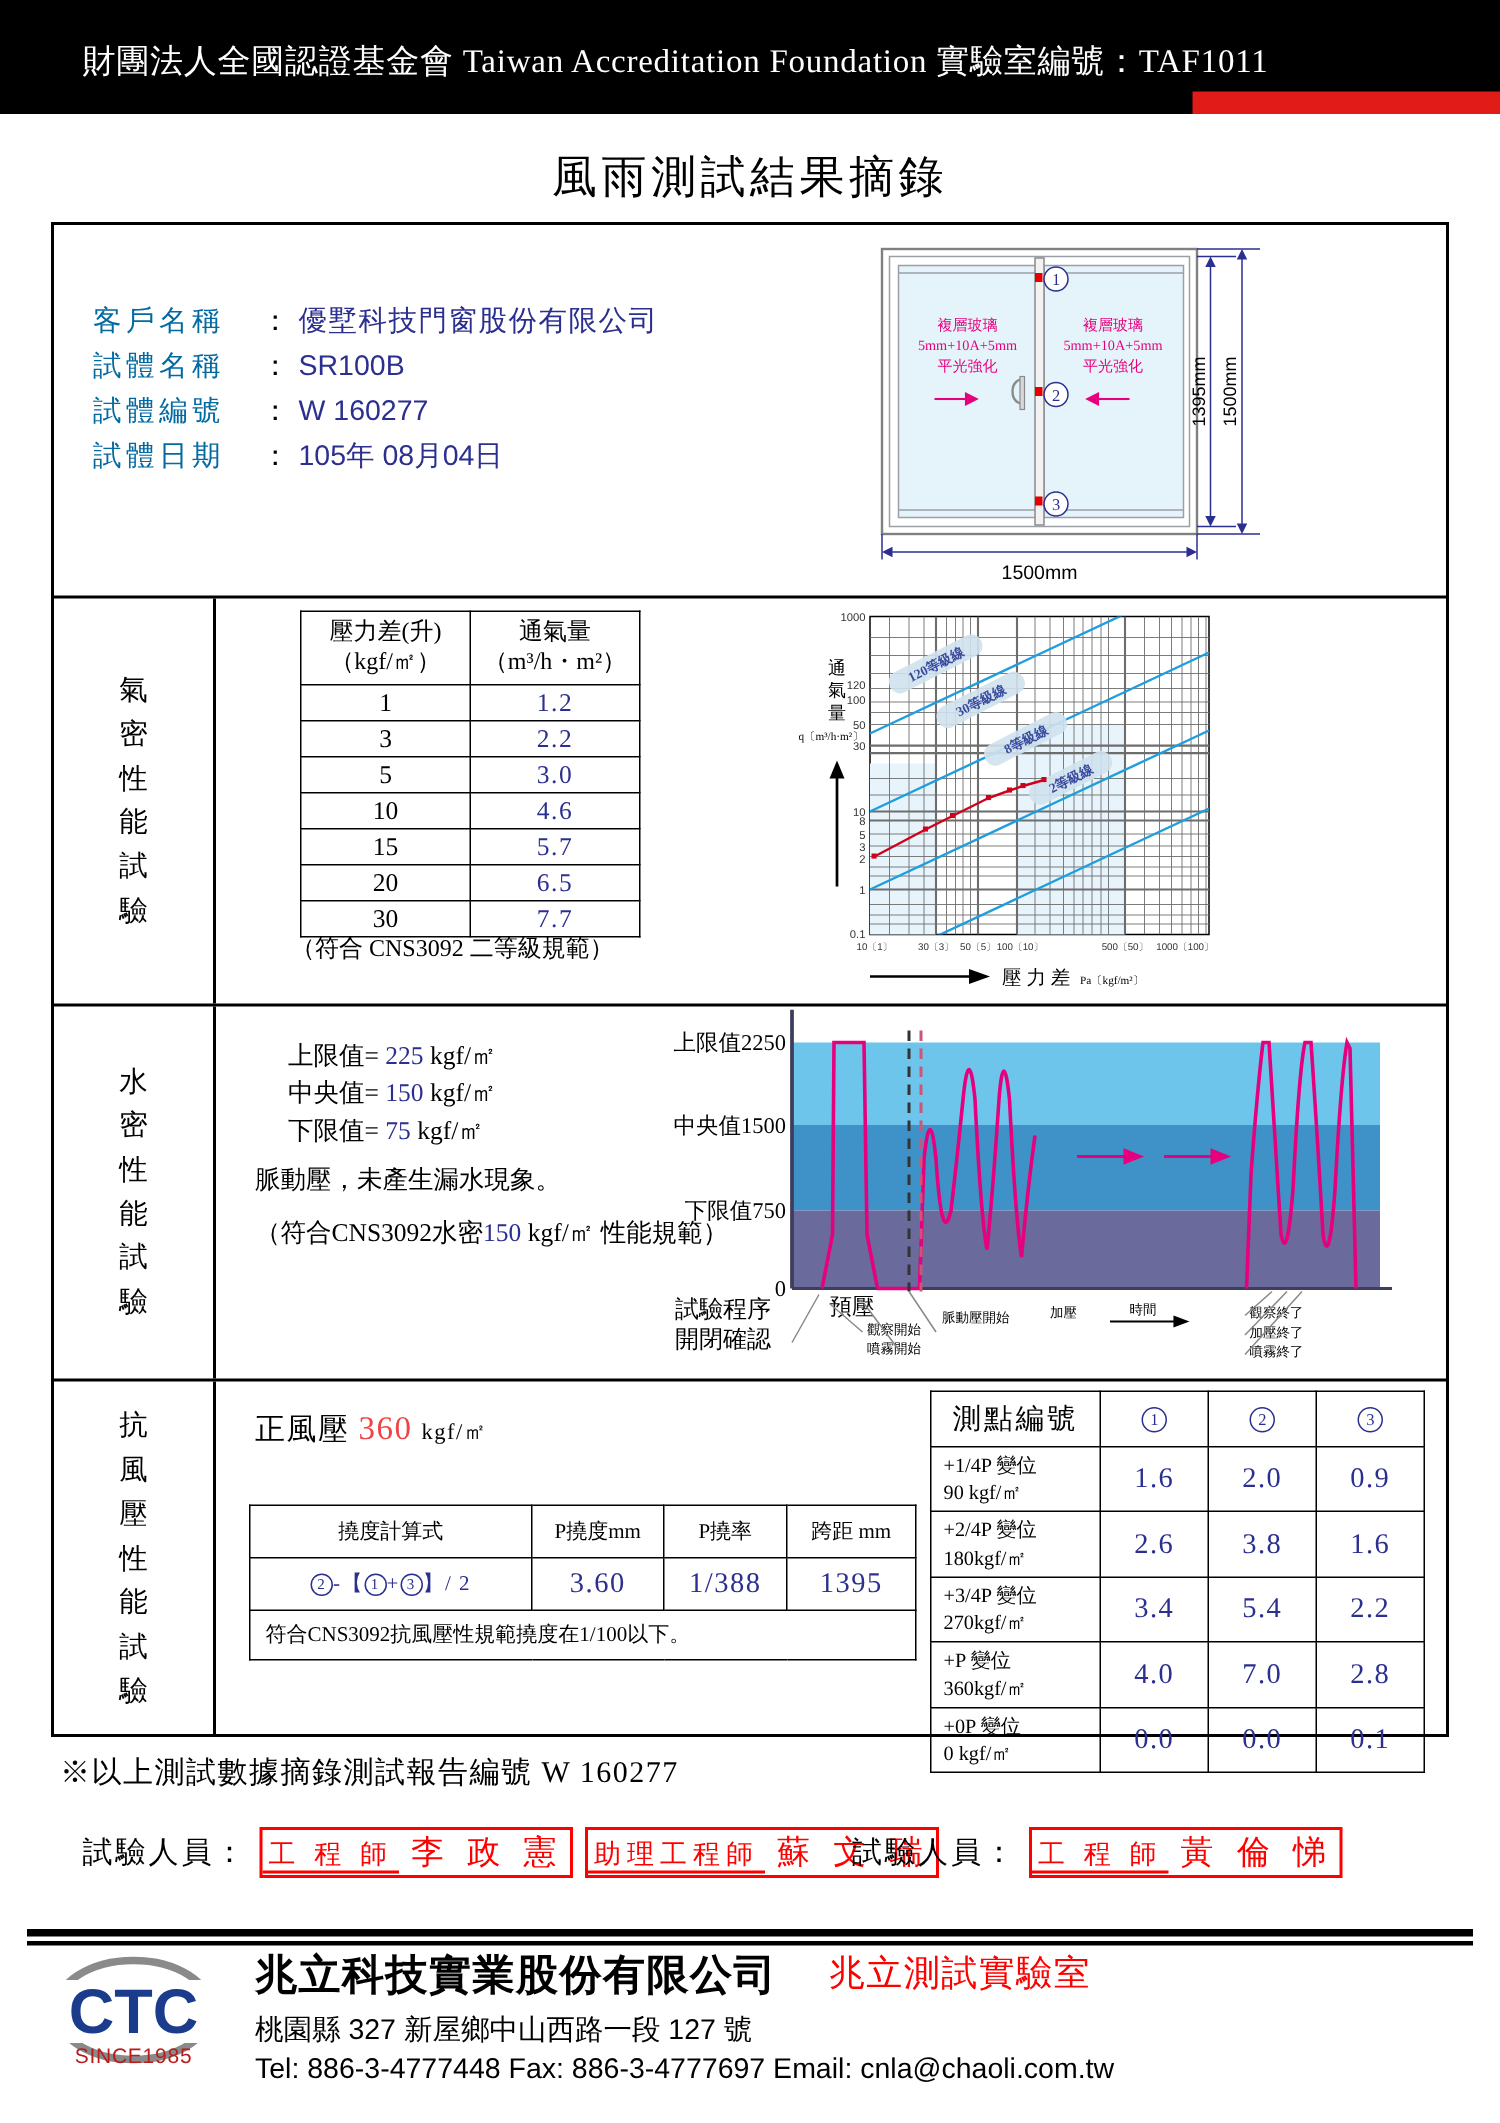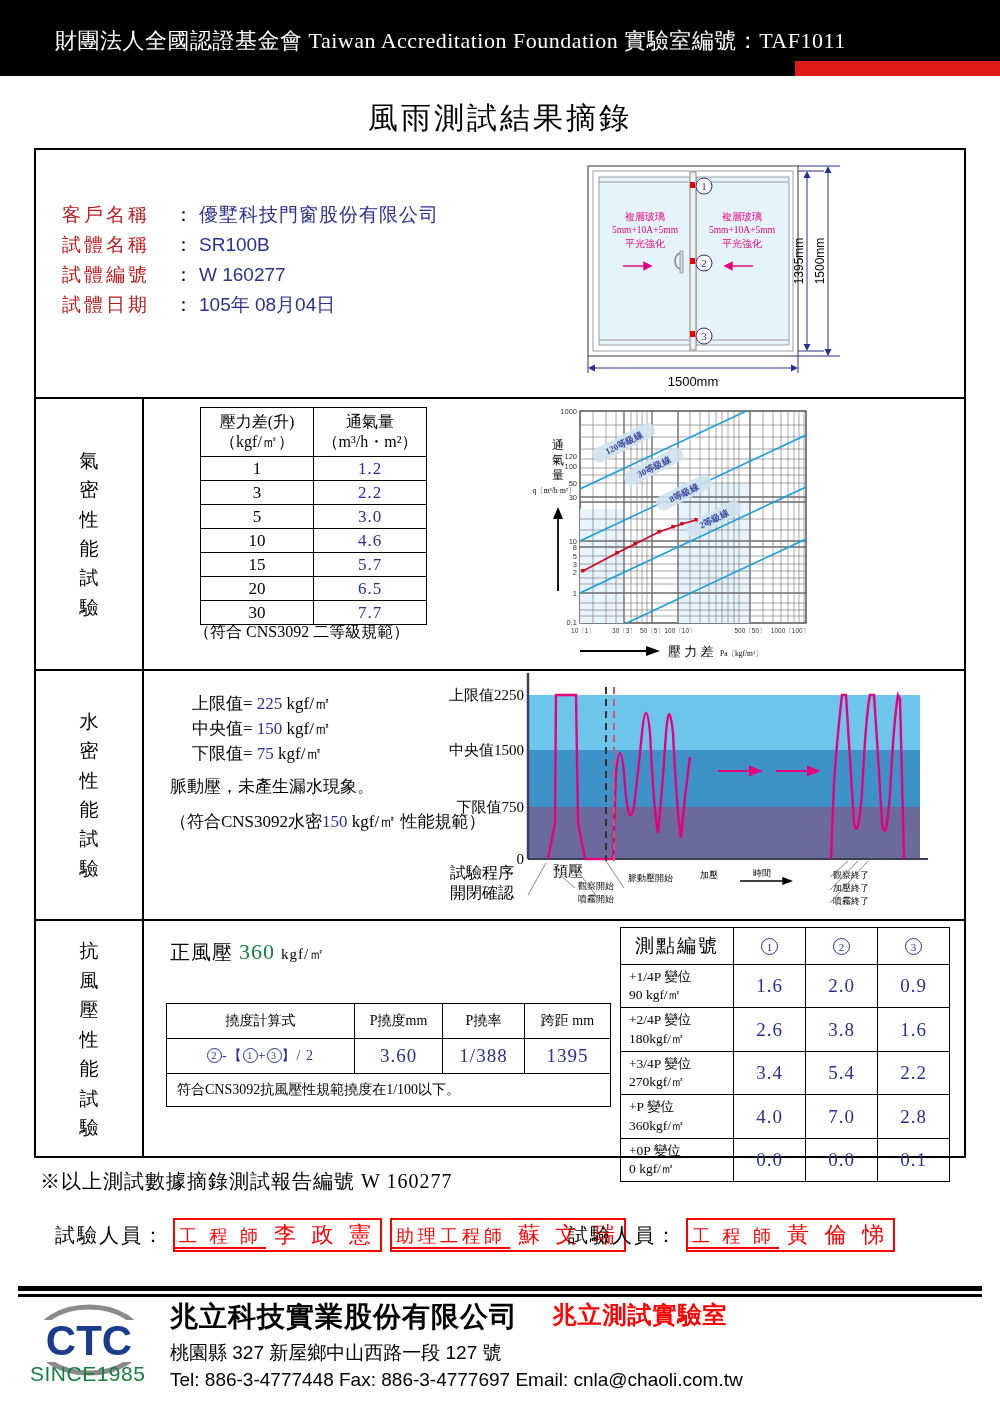--- a/index.html
+++ b/index.html
@@ -53,21 +53,21 @@
   .rowbody { position:absolute; left:92px; top:0; right:0; height:100%; }
 
   
   #sec-info { position:absolute; left:0; top:0; width:100%; height:247px; }
   #info-list {
     position:absolute; left:26px; top:50px;
     font-size:19px; line-height:30px;
   }
   .info-line { white-space:nowrap; height:30px; }
   .info-key {
-    font-family:Liberation Sans, sans-serif; color:#b91c1c;
+    font-family:Liberation Sans, sans-serif; color:#0369a1;
     display:inline-block; width:112px;
     letter-spacing:3px;
   }
   .info-colon { color:#000; margin-right:6px; }
   .info-val { color:#2b2f8f; }
   .info-val.cjk { font-family:"Liberation Serif", serif; letter-spacing:1px; }
 
   
   #window-drawing { position:absolute; left:530px; top:8px; width:400px; height:232px; }
 
@@ -102,21 +102,21 @@
   .wt-ind { padding-left:22px; }
   #water-chart { position:absolute; left:300px; top:2px; width:525px; height:245px; }
 
   
   #sec-wind { top:769px; height:239px; border-bottom:none; }
   #wind-head {
     position:absolute; left:42px; top:18px;
     font-family:"Liberation Serif", serif; font-size:20px; color:#000;
     letter-spacing:1px;
   }
-  #wind-head .v { color:#15803d; font-size:22px; }
+  #wind-head .v { color:#ef4444; font-size:22px; }
   #wind-head .u { font-size:15px; }
   #deflect-table {
     position:absolute; left:38px; top:82px;
     border-collapse:collapse; font-family:"Liberation Serif", serif;
   }
   #deflect-table td, #deflect-table th {
     border:1.5px solid #000; text-align:center; font-weight:normal;
   }
   #deflect-table th { font-size:14px; padding:8px 4px; }
   #deflect-table td { font-size:19px; color:#2b2f8f; padding:6px 9px; letter-spacing:1px;}
@@ -171,30 +171,30 @@
 
   
   #footrule-top {
     position:absolute; left:18px; top:1286px; width:964px; height:5px; background:#000;
   }
   #footrule-bot {
     position:absolute; left:18px; top:1294px; width:964px; height:3px; background:#000;
   }
   #logo { position:absolute; left:30px; top:1300px; width:118px; height:82px; }
   #logo-since {
-    position:absolute; left:30px; top:1362px; width:118px; text-align:left;
-    font-size:21px; color:#15803d; letter-spacing:.5px;
+    position:absolute; left:30px; top:1362px; width:118px; text-align:center;
+    font-size:14px; color:#b91c1c; letter-spacing:.5px;
   }
   #footer-text { position:absolute; left:170px; top:1298px; }
   #company-name {
     font-size:28px; font-weight:bold; color:#000; letter-spacing:1px;
     display:inline-block;
   }
   #lab-name {
-    font-size:24px; font-weight:bold; color:#ff0000; letter-spacing:1px;
+    font-size:24px; font-weight:normal; color:#ff0000; letter-spacing:1px;
     display:inline-block; margin-left:30px; vertical-align:3px;
   }
   #addr { font-size:19px; color:#000; margin-top:4px; }
   #contact { font-size:19px; color:#000; margin-top:3px; }
 </style>
 </head>
 <body>
 
 <div id="topbar">
   <div id="topbar-text">財團法人全國認證基金會  Taiwan Accreditation Foundation  實驗室編號：TAF1011</div>

